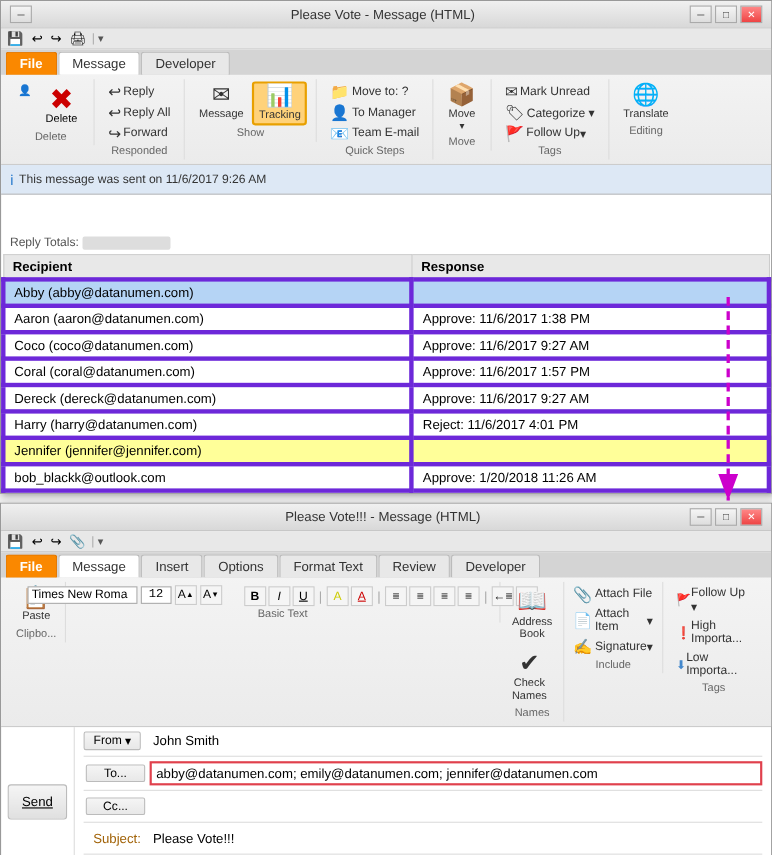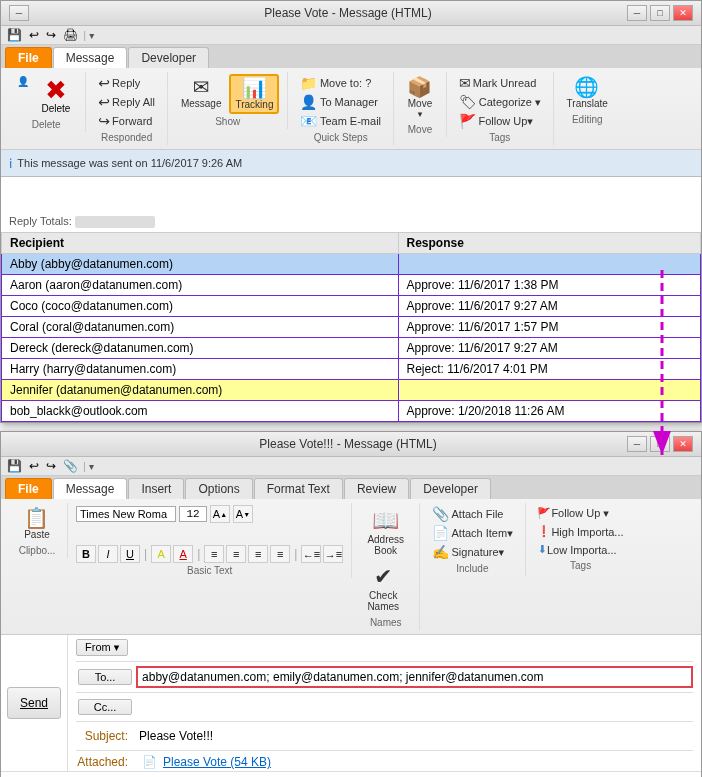--- a/index.html
+++ b/index.html
@@ -171,21 +171,21 @@
       border-radius: 14px;
     }
     .tracking-table th {
       background: #e8e8e8;
       border: 1px solid #ccc;
       padding: 3px 8px;
       text-align: left;
       font-weight: bold;
     }
     .tracking-table td {
-      border: 1px solid #6d28d9;
+      border: 4px solid #6d28d9;
       padding: 3px 8px;
     }
     .row-selected { background: #b5d4f5; }
     .row-yellow { background: #ffff99; }
     .row-normal { background: #fff; }
 
     
     .compose-ribbon-content {
       display: flex;
       padding: 4px 6px;
@@ -573,21 +573,21 @@
             </tr>
             <tr class="row-normal">
               <td>Dereck (dereck@datanumen.com)</td>
               <td>Approve: 11/6/2017 9:27 AM</td>
             </tr>
             <tr class="row-normal">
               <td>Harry (harry@datanumen.com)</td>
               <td>Reject: 11/6/2017 4:01 PM</td>
             </tr>
             <tr class="row-yellow">
-              <td>Jennifer (datanumen@datanumen.com)</td>
+              <td>Jennifer (jennifer@jennifer.com)</td>
               <td></td>
             </tr>
             <tr class="row-normal">
               <td>bob_blackk@outlook.com</td>
               <td>Approve: 1/20/2018 11:26 AM</td>
             </tr>
           </tbody>
       </table>
     </div>
   </div>
@@ -633,21 +633,21 @@
               <div class="ribbon-btn" style="min-width:44px;">
                 <span class="icon">📋</span>
                 <span>Paste</span>
               </div>
             </div>
           </div>
           <div class="ribbon-group-label">Clipbo...</div>
         </div>
 
         <div class="ribbon-group" style="min-width:180px;">
-          <div style="display:flex;flex-direction:column;gap:20px;flex:1;">
+          <div style="display:flex;gap:20px;flex:1;">
 
             <div class="font-selector">
               <input type="text" class="font-select-box" value="Times New Roma" style="">
               <input type="text" class="font-size-box" value="12" style="">
               <button class="fmt-btn" title="Grow Font">A<sup style="font-size:7px;">▲</sup></button>
               <button class="fmt-btn" title="Shrink Font">A<sub style="font-size:7px;">▼</sub></button>
             </div>
 
             <div class="format-btns">
               <button class="fmt-btn bold">B</button>
@@ -731,20 +731,21 @@
 
       <div style="flex:1;border-left:1px solid #ddd;">
 
         <div class="form-row">
           <div class="form-label-btn">
             <button class="from-btn">
               <span>From</span>
               <span>▾</span>
             </button>
           </div>
+          <span class="form-field">John Smith</span>
         </div>
         <hr class="form-divider">
 
         <div class="form-row">
           <div class="form-label-btn">
             <button class="to-btn">To...</button>
           </div>
           <div class="field-bordered">
             <span>abby@datanumen.com; emily@datanumen.com; jennifer@datanumen.com</span>
           </div>

